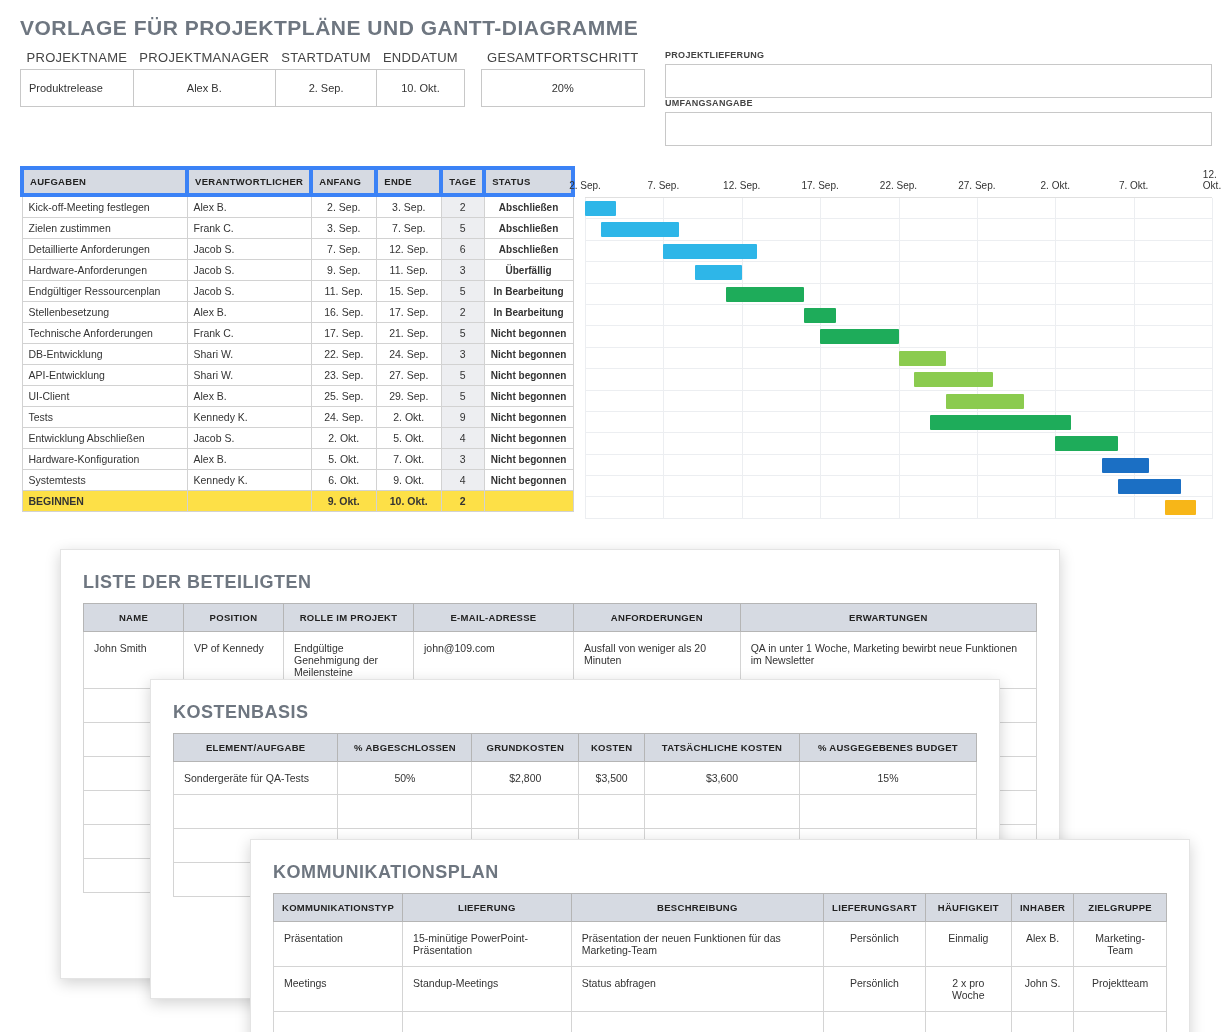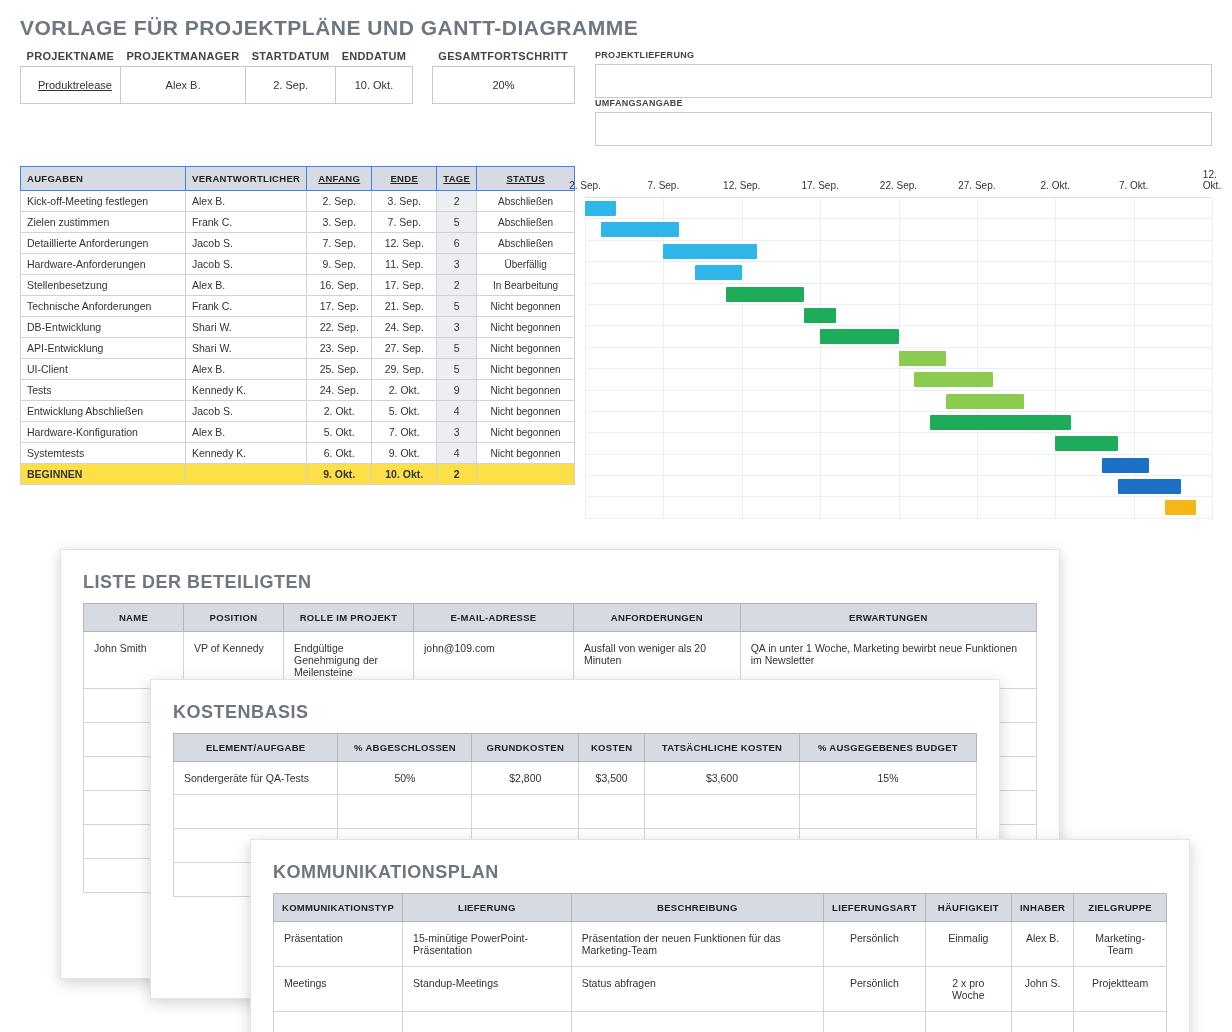--- a/index.html
+++ b/index.html
@@ -24,72 +24,72 @@
     font-weight: 700;
     color: #6e7680;
     letter-spacing: 0.5px;
     margin: 8px 0 10px;
   }
   .meta-row { display: flex; gap: 20px; margin-bottom: 20px; }
   .meta-left { flex: 0 0 555px; }
   .meta-right { flex: 1; display: flex; flex-direction: column; gap: 0; }
   .meta-table { border-collapse: collapse; width: 100%; }
   .meta-table th {
-    font-size: 11px;
-    font-weight: 700;
+    font-size: 13px;
+    font-weight: 400;
     color: #444;
     text-align: left;
     padding: 0 6px 4px;
     letter-spacing: 0.3px;
   }
   .meta-table td {
     border: 1px solid #c8c8c8;
     padding: 12px 8px;
     text-align: center;
     font-size: 11px;
   }
-  .meta-table td.left { text-align: right; text-decoration: underline; }
+  .meta-table td.left { text-align: left; }
   .side-field .label {
     font-size: 9px;
     font-weight: 700;
     color: #444;
     margin-bottom: 4px;
     letter-spacing: 0.3px;
   }
   .side-field .box {
     border: 1px solid #c8c8c8;
     height: 34px;
   }
   .main-split { display: flex; gap: 10px; align-items: flex-start; }
   .task-table {
     border-collapse: collapse;
     width: 555px;
     flex: 0 0 555px;
   }
   .task-table th {
     background: #d6dae2;
-    border: 1px solid #3b82f6;
+    border: 4px solid #3b82f6;
     padding: 6px 6px;
     font-size: 9.5px;
     font-weight: 700;
     color: #222;
     text-align: left;
     letter-spacing: 0.3px;
   }
-  .task-table th.center { text-align: center; text-decoration: underline; }
+  .task-table th.center { text-align: left; }
   .task-table td {
     border: 1px solid #d2d2d2;
     padding: 4px 6px;
     font-size: 10.5px;
     height: 21px;
     white-space: nowrap;
   }
   .task-table td.center { text-align: center; }
   .task-table td.days { background: #edeef1; text-align: center; }
-  .task-table td.status { font-weight: 400; text-align: center; font-size: 10px; }
+  .task-table td.status { font-weight: 700; text-align: center; font-size: 10px; }
   .task-table tr.summary td { background: #fde047; font-weight: 700; }
   .gantt {
     flex: 1;
     position: relative;
   }
   .gantt-header {
     height: 32px;
     position: relative;
     border-bottom: 1px solid #e0e0e0;
   }
@@ -246,20 +246,28 @@
           </tr>
           <tr>
             <td>Hardware-Anforderungen</td>
             <td>Jacob S.</td>
             <td class="center">9. Sep.</td>
             <td class="center">11. Sep.</td>
             <td class="days">3</td>
             <td class="status">Überfällig</td>
           </tr>
           <tr>
+            <td>Endgültiger Ressourcenplan</td>
+            <td>Jacob S.</td>
+            <td class="center">11. Sep.</td>
+            <td class="center">15. Sep.</td>
+            <td class="days">5</td>
+            <td class="status">In Bearbeitung</td>
+          </tr>
+          <tr>
             <td>Stellenbesetzung</td>
             <td>Alex B.</td>
             <td class="center">16. Sep.</td>
             <td class="center">17. Sep.</td>
             <td class="days">2</td>
             <td class="status">In Bearbeitung</td>
           </tr>
           <tr>
             <td>Technische Anforderungen</td>
             <td>Frank C.</td>

